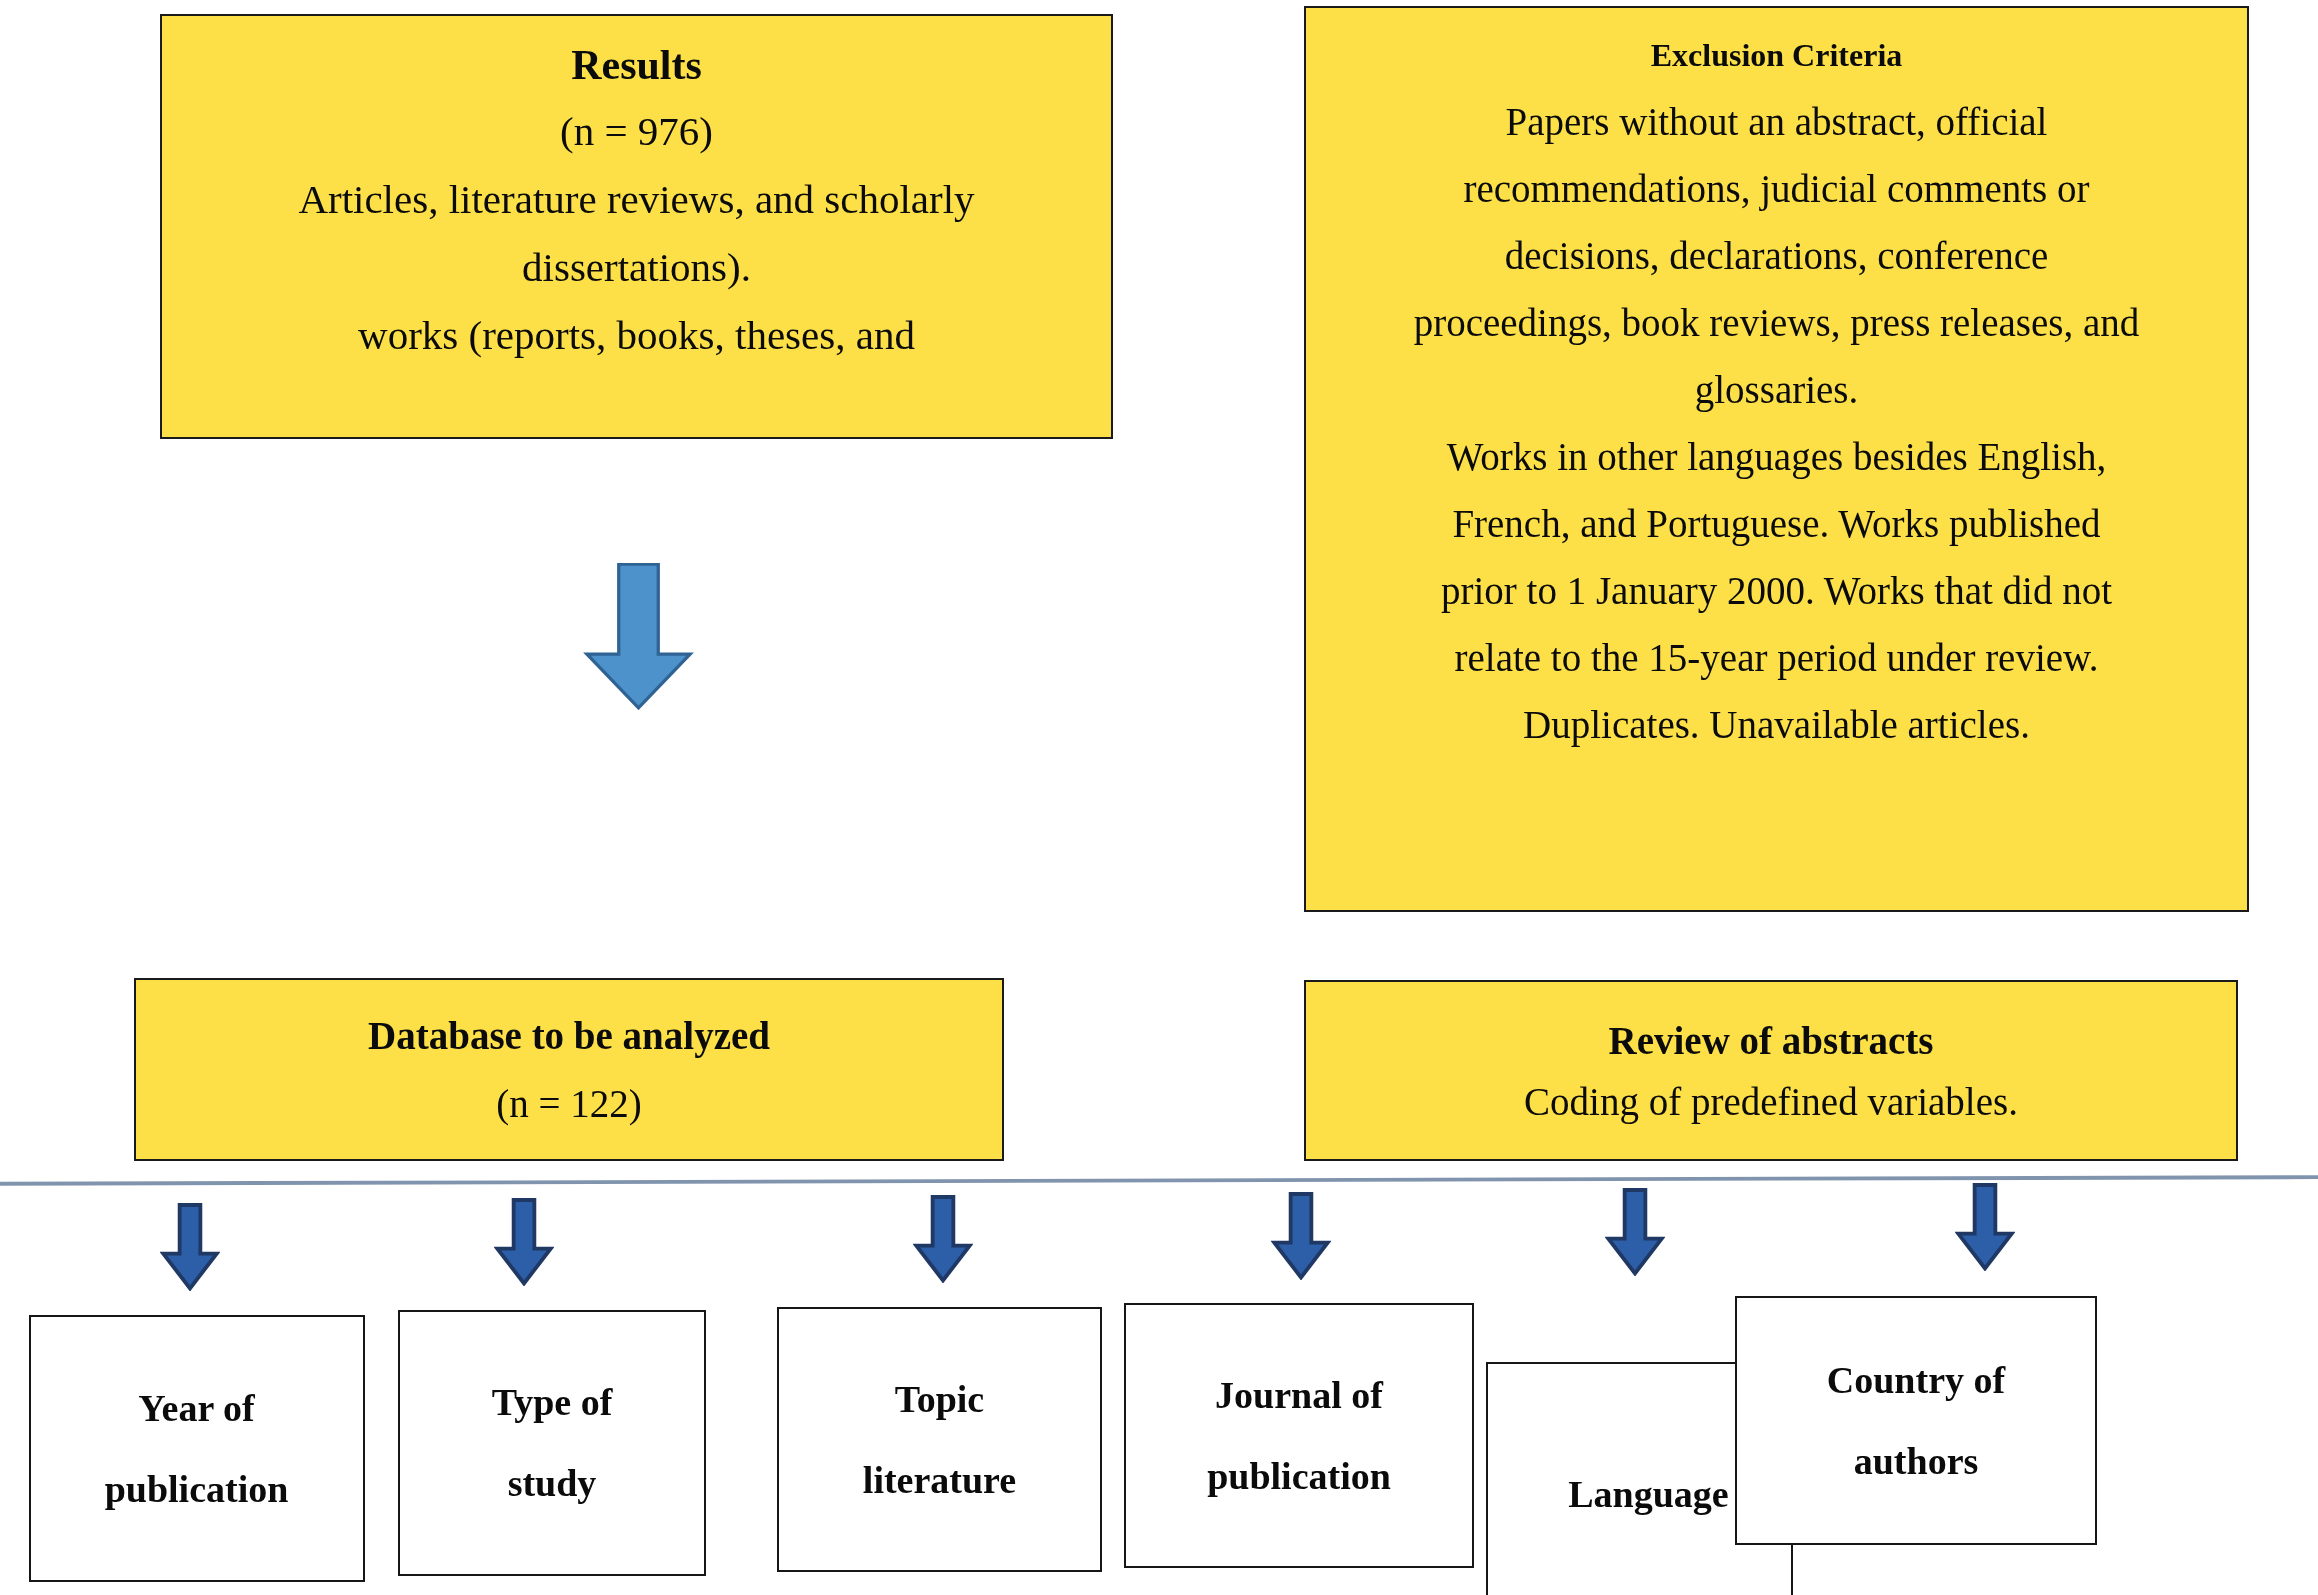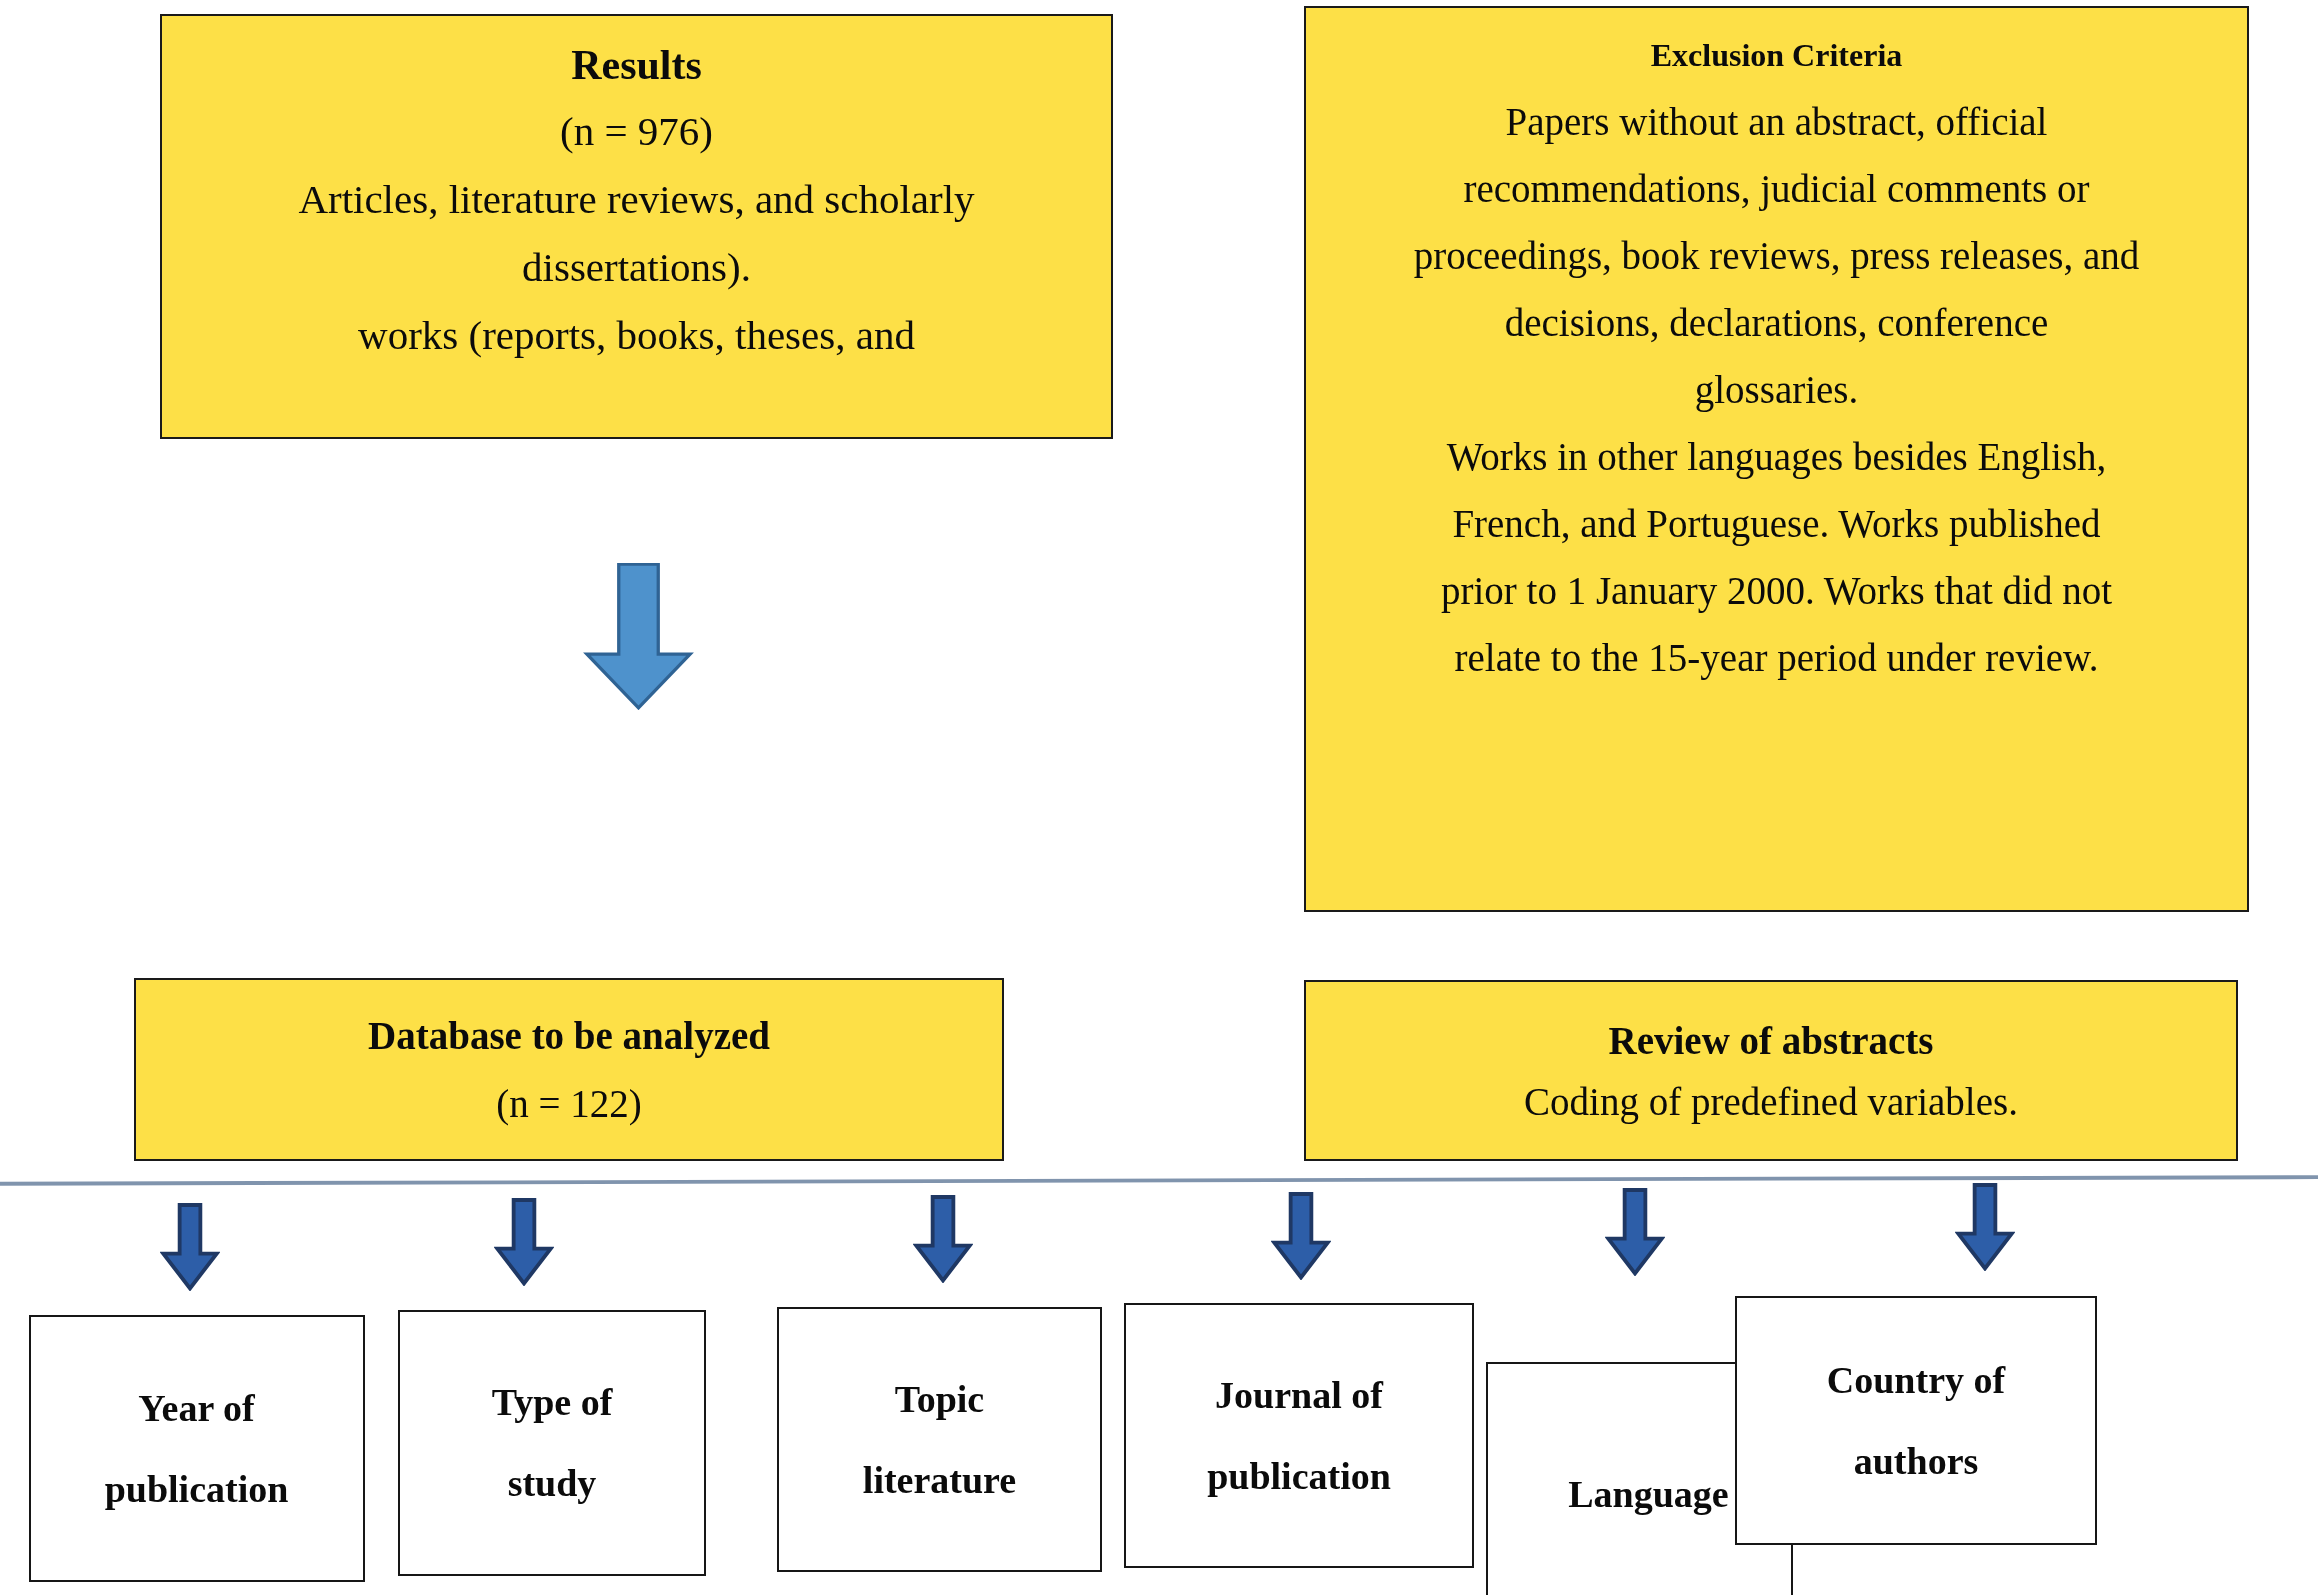--- a/index.html
+++ b/index.html
@@ -115,29 +115,30 @@
     <span class="line">Articles, literature reviews, and scholarly</span>
     <span class="line">dissertations).</span>
     <span class="line">works (reports, books, theses, and</span>
   </div>
 
   <div class="box" id="exclusion-box">
     <span class="line title">Exclusion Criteria</span>
     <div class="para">
       <span class="line">Papers without an abstract, official</span>
       <span class="line">recommendations, judicial comments or</span>
+      <span class="line">decisions, declarations, conference</span>
       <span class="line">proceedings, book reviews, press releases, and</span>
-      <span class="line">decisions, declarations, conference</span>
       <span class="line">glossaries.</span>
     </div>
     <div class="para">
       <span class="line">Works in other languages besides English,</span>
       <span class="line">French, and Portuguese. Works published</span>
       <span class="line">prior to 1 January 2000. Works that did not</span>
       <span class="line">relate to the 15-year period under review.</span>
+      <span class="line">Duplicates. Unavailable articles.</span>
     </div>
   </div>
 
   <svg class="big-arrow" style="left:578px; top:563px;" width="121" height="147" viewBox="0 0 220 268">
     <polygon points="74,2 146,2 146,166 204,166 110,264 16,166 74,166" fill="#4e92cc" stroke="#2f6394" stroke-width="6"></polygon>
   </svg>
 
   <div class="box" id="database-box">
     <span class="line title">Database to be analyzed</span>
     <span class="line">(n = 122)</span>

